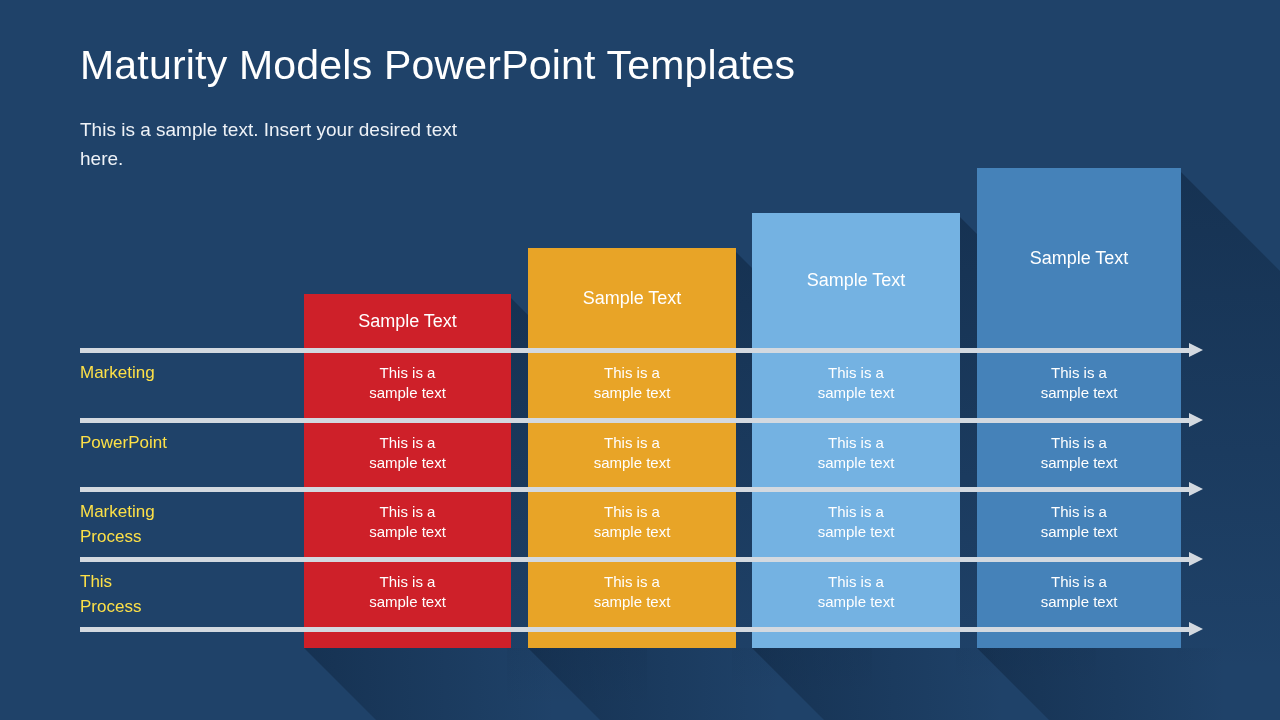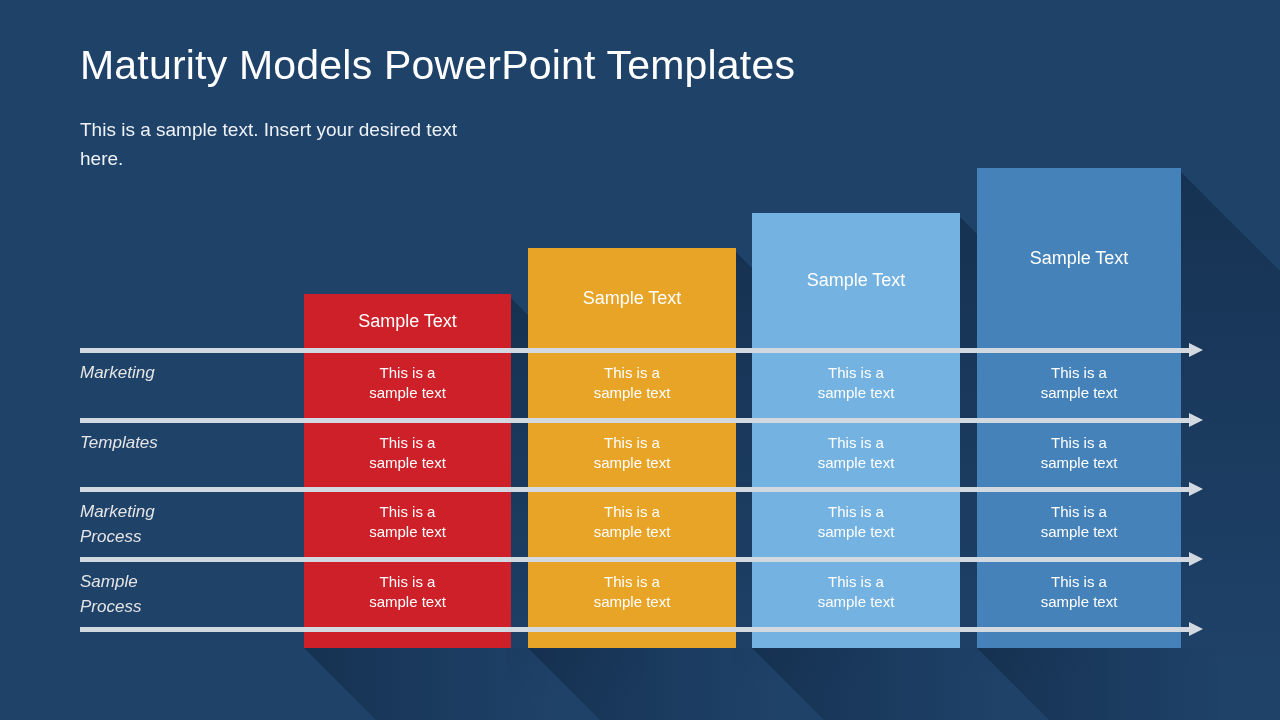--- a/index.html
+++ b/index.html
@@ -51,22 +51,22 @@
   .cell {
     position:absolute; left:0; width:100%;
     display:flex; align-items:center; justify-content:center;
     text-align:center; color:#ffffff;
     font-size:15px; line-height:20px; font-weight:400;
   }
 
   
   .rowlabel {
     position:absolute; left:80px;
-    color:#e5e5e5; font-size:17px; line-height:25px;
-    font-weight:400; z-index:3; width:215px;font-style:italic;
+    color:#fde047; font-size:17px; line-height:25px;
+    font-weight:400; z-index:3; width:215px;
   }
 
   
   .axis {
     position:absolute; left:80px;
     height:5px; background:#d3d9e0; z-index:4;
   }
   .axis .head {
     position:absolute; right:-13px; top:-5px;
     width:0; height:0;
@@ -197,28 +197,28 @@
           <div>
             <div>This is a</div>
             <div>sample text</div>
           </div>
         </div>
       </div>
       <div class="rowlabel" style="top: 360px;">
         <div>Marketing</div>
       </div>
       <div class="rowlabel" style="top: 430px;">
-        <div>Templates</div>
+        <div>PowerPoint</div>
       </div>
       <div class="rowlabel" style="top: 499px;">
         <div>Marketing</div>
         <div>Process</div>
       </div>
       <div class="rowlabel" style="top: 569px;">
-        <div>Sample</div>
+        <div>This</div>
         <div>Process</div>
       </div>
       <div class="axis" style="top: 348px; width: 1110px; background: rgb(211, 217, 224);">
         <div class="head" style="border-left-color: rgb(211, 217, 224);"></div>
       </div>
       <div class="axis" style="top: 418px; width: 1110px; background: rgb(211, 217, 224);">
         <div class="head" style="border-left-color: rgb(211, 217, 224);"></div>
       </div>
       <div class="axis" style="top: 487px; width: 1110px; background: rgb(211, 217, 224);">
         <div class="head" style="border-left-color: rgb(211, 217, 224);"></div>

